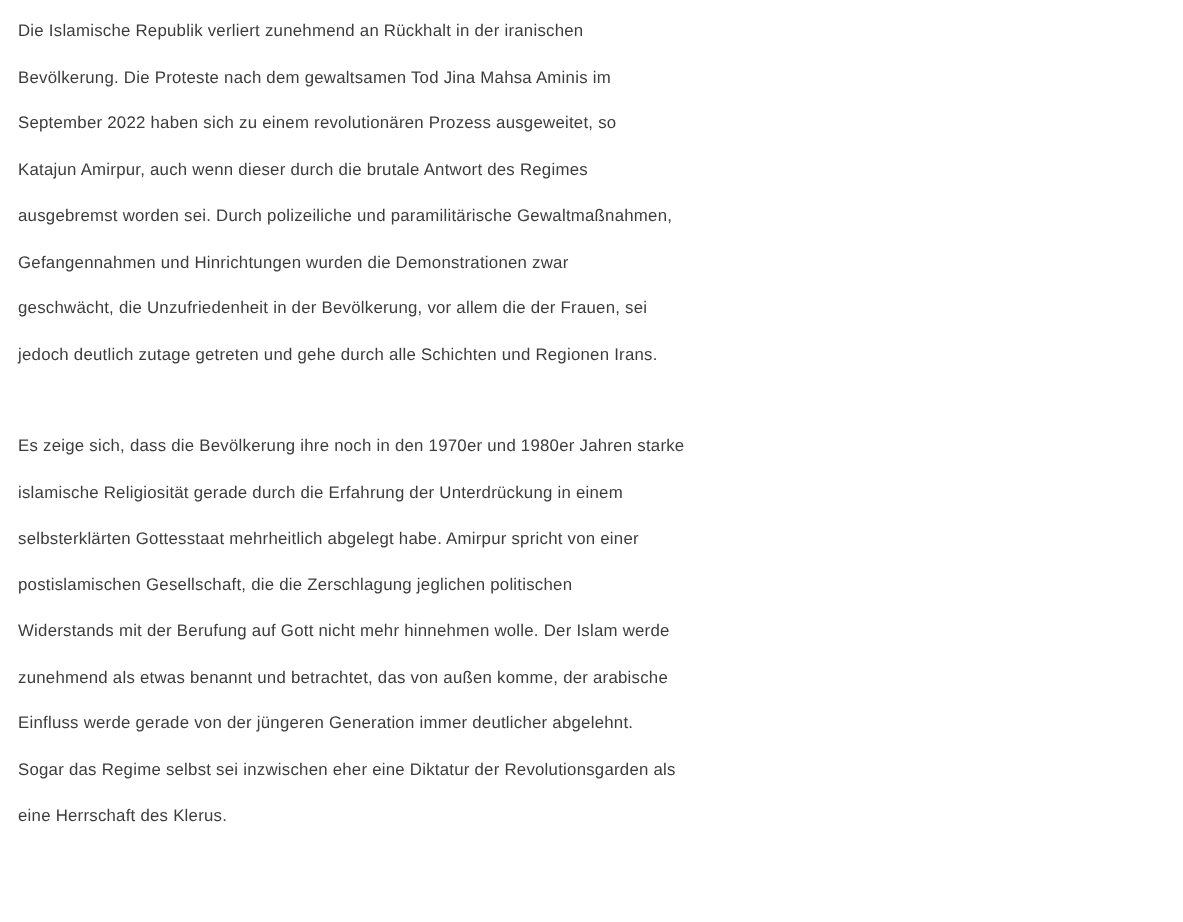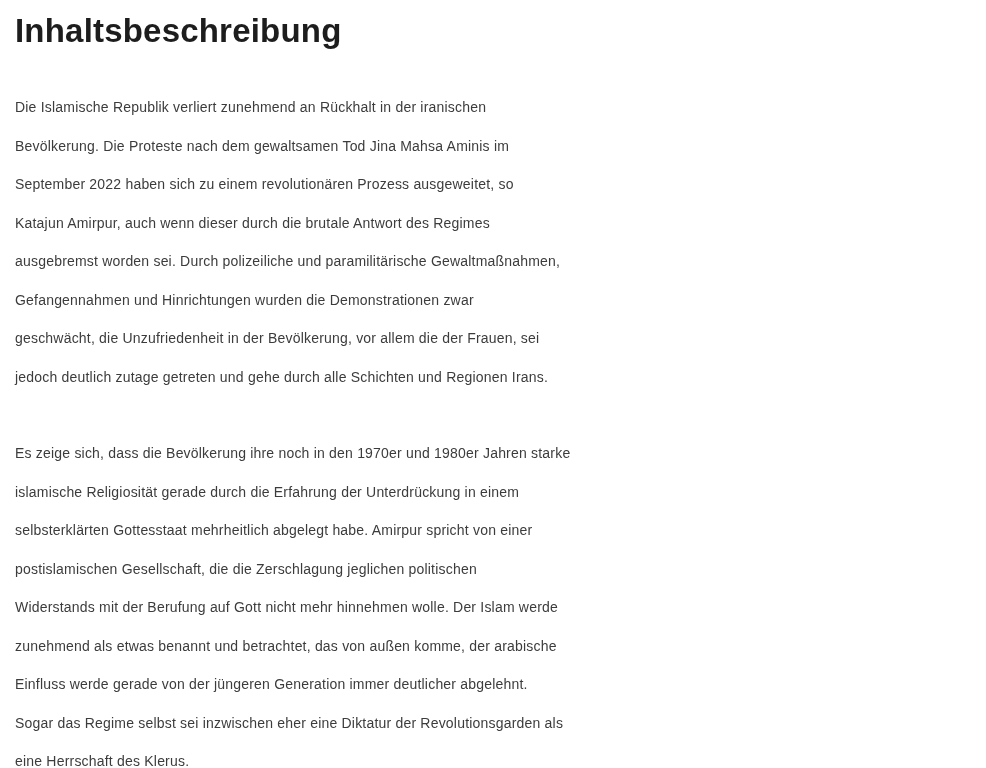--- a/index.html
+++ b/index.html
@@ -35,21 +35,20 @@
     max-width: 958px;
   }
   .paragraph:last-child {
     margin-bottom: 0;
   }
 </style>
 </head>
 <body>
 
 <div class="page">
-  <h1 class="page-title">Inhaltsbeschreibung</h1>
 
   <div class="paragraph">Die Islamische Republik verliert zunehmend an Rückhalt in der iranischen
 Bevölkerung. Die Proteste nach dem gewaltsamen Tod Jina Mahsa Aminis im
 September 2022 haben sich zu einem revolutionären Prozess ausgeweitet, so
 Katajun Amirpur, auch wenn dieser durch die brutale Antwort des Regimes
 ausgebremst worden sei. Durch polizeiliche und paramilitärische Gewaltmaßnahmen,
 Gefangennahmen und Hinrichtungen wurden die Demonstrationen zwar
 geschwächt, die Unzufriedenheit in der Bevölkerung, vor allem die der Frauen, sei
 jedoch deutlich zutage getreten und gehe durch alle Schichten und Regionen Irans.</div>
 

